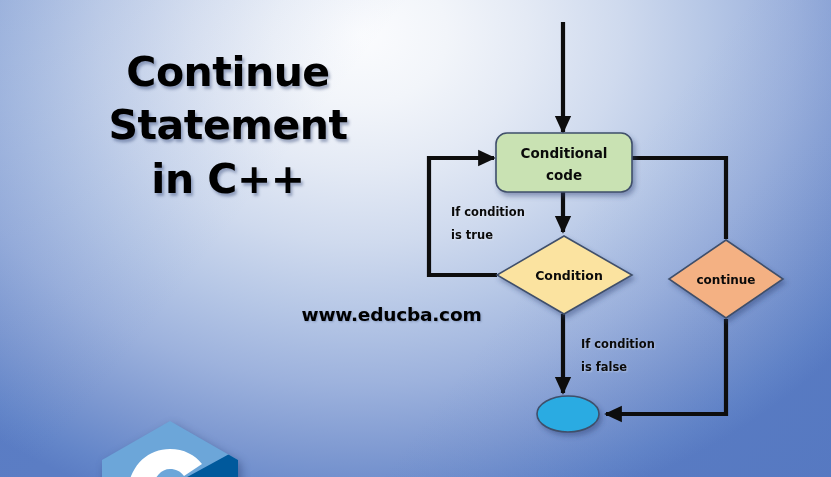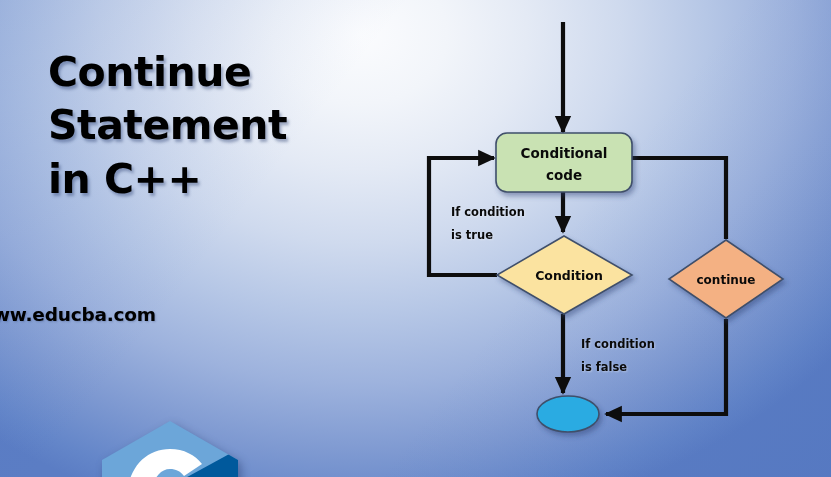--- a/index.html
+++ b/index.html
@@ -18,20 +18,21 @@
       radial-gradient(ellipse 620px 500px at 360px 34px,
           #fbfcfe 0%,
           #f2f5fa 14%,
           #e4eaf5 27%,
           #cfdaee 42%,
           #b6c7e6 56%,
           #9db2dd 70%,
           #7e99d1 84%,
           #6486c9 95%,
           #5b7dc4 100%);
+    text-align: center;
   }
   
   #slide::after {
     content: "";
     position: absolute;
     inset: 0;
     background: linear-gradient(128deg,
         rgba(70,110,190,0.20) 0%,
         rgba(70,110,190,0.00) 34%,
         rgba(70,110,190,0.00) 62%,

